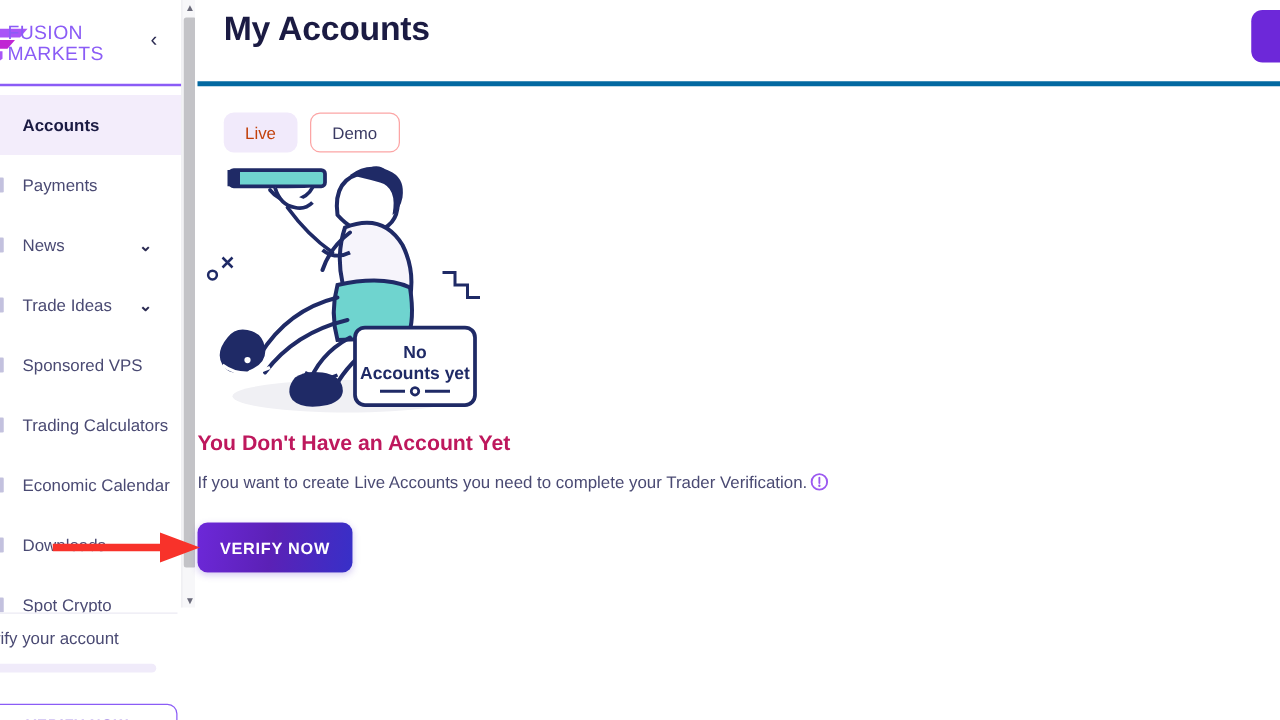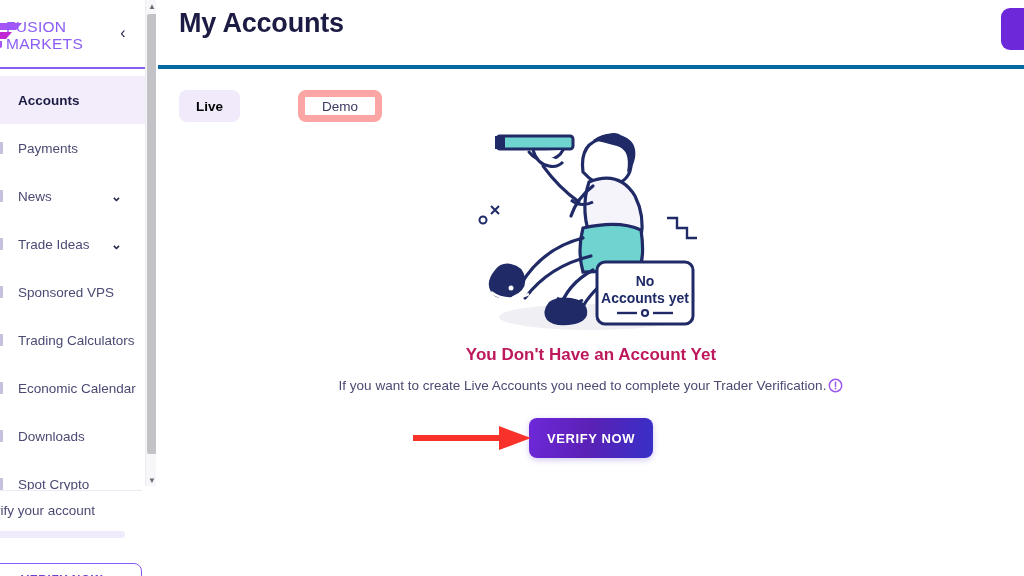--- a/index.html
+++ b/index.html
@@ -152,27 +152,27 @@
   #tabs {
     position: absolute; left: 21px; top: 90px;
     display: flex; gap: 10px;
   }
   .tab {
     height: 32px; padding: 0 17px;
     display: flex; align-items: center; justify-content: center;
     border-radius: 8px; font-size: 13.5px;
     cursor: pointer; color: #3a3a63;
   }
-  .tab.active { background: #f1eafb; color: #000000; font-weight: 700; }
-  .tab.inactive { background: #fff; border: 7px solid #fca5a5; color: #3a3a63; margin-left: 48px; }
+  .tab.active { background: #f1eafb; color: #c2410c; font-weight: 400; }
+  .tab.inactive { background: #fff; border: 1px solid #fca5a5; color: #3a3a63; }
 
   
   #empty-state {
     position: absolute; left: 0; top: 120px; width: 866px;
-    display: flex; flex-direction: column; align-items: center;
+    display: flex; flex-direction: column; 
   }
   #illustration { width: 240px; height: 225px; }
   #empty-heading {
     font-size: 17px; font-weight: 700; color: #be185d;
   }
   #empty-sub {
     margin-top: 13px;
     font-size: 13.5px; color: #4a4a73;
     display: flex; align-items: center; gap: 2px;
   }

